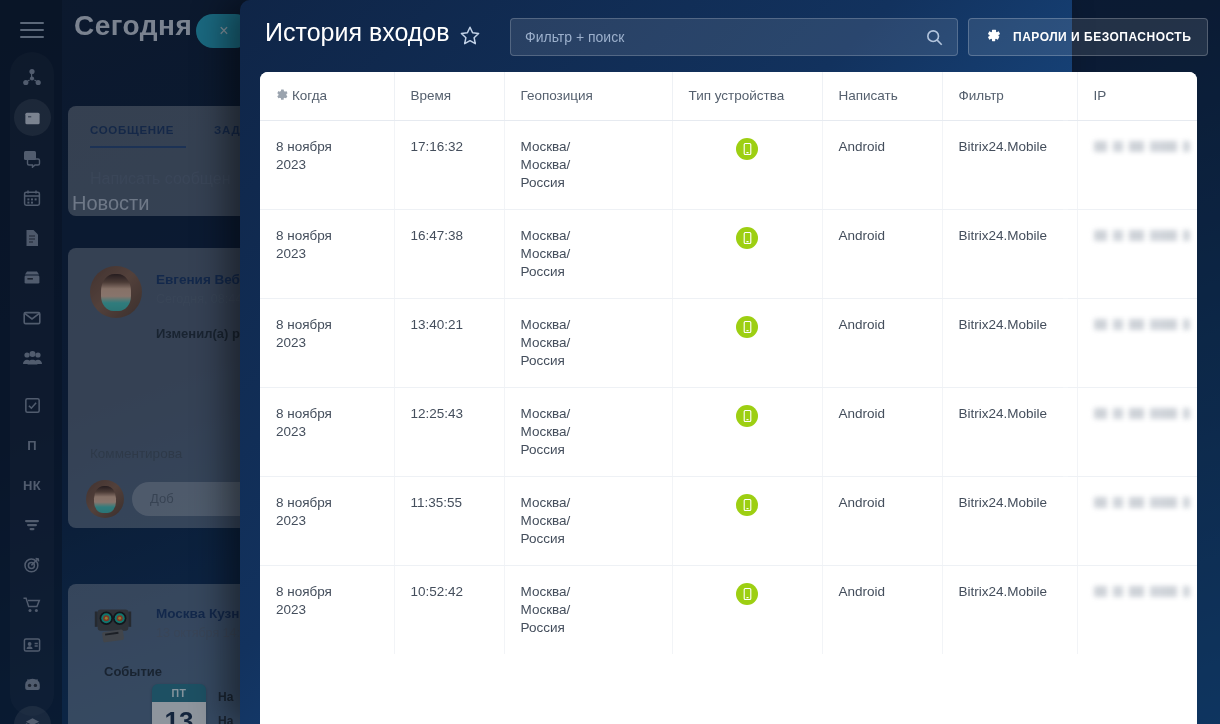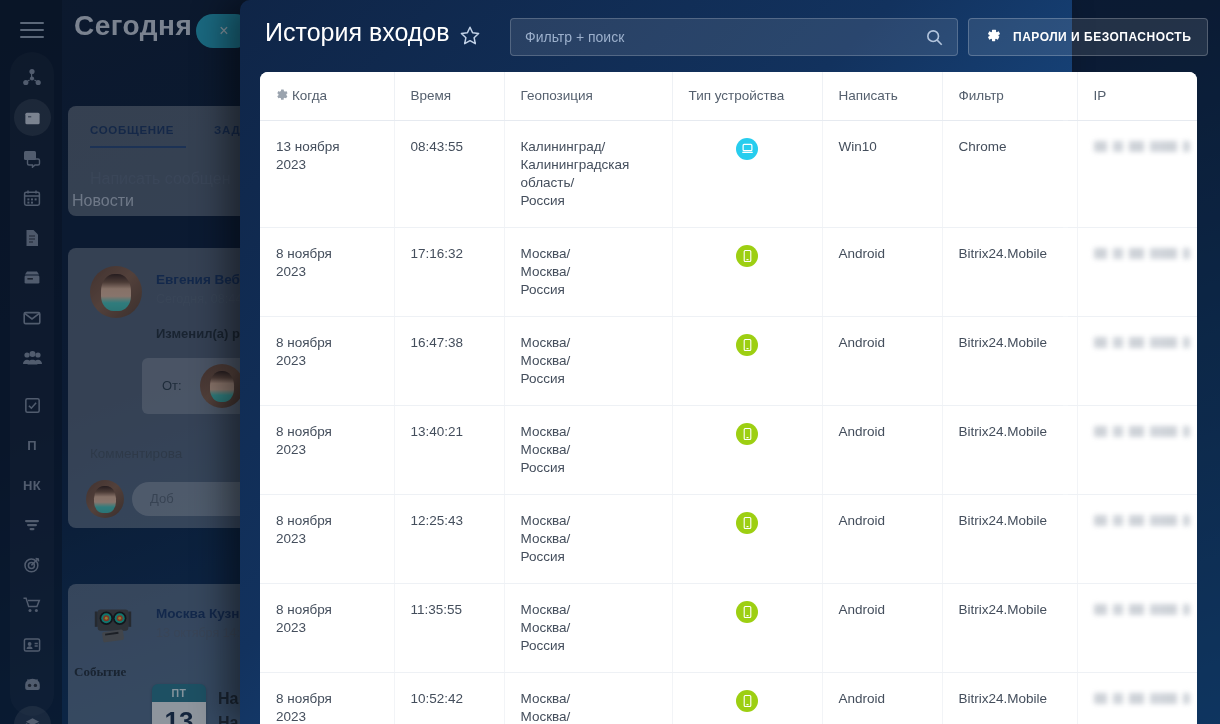--- a/index.html
+++ b/index.html
@@ -80,21 +80,21 @@
     background: #2b4a7d;
   }
   .composer-ph {
     position: absolute; left: 22px; top: 64px;
     font-size: 16px; color: #5f6d82;
     white-space: nowrap;
   }
 
   .news-heading {
     position: absolute; left: 72px; top: 192px;
-    font-size: 16px; color: #b9c3d3; font-weight: normal;
+    font-size: 20px; color: #b9c3d3; font-weight: normal;
   }
 
   
   .post {
     position: absolute; background: rgba(255,255,255,0.30); border-radius: 8px;
   }
   .post1 { left: 68px; top: 248px; width: 230px; height: 280px; }
   .post2 { left: 68px; top: 584px; width: 230px; height: 200px; }
   .avatar {
     position: absolute; border-radius: 50%; overflow: hidden;
@@ -135,21 +135,21 @@
   .robot { position: absolute; left: 90px; top: 600px; width: 46px; height: 46px; }
   .cal-widget {
     position: absolute; left: 152px; top: 684px; width: 54px; height: 56px;
     border-radius: 6px; background: #2d7e95; overflow: hidden;
     box-shadow: 0 1px 3px rgba(0,0,0,.25);
   }
   .cal-top { height: 18px; color: #dff2f6; font-size: 10.5px; font-weight: bold;
              display: flex; align-items: center; justify-content: center; letter-spacing: .5px; }
   .cal-day { height: 38px; background: #f0f4f8; color: #1d3352; font-size: 26px; font-weight: bold;
              display: flex; align-items: center; justify-content: center; }
-  .ev-line { position: absolute; font-size: 16px; font-weight: bold; color: #27323f; white-space: nowrap; }
+  .ev-line { position: absolute; font-size: 12px; font-weight: bold; color: #27323f; white-space: nowrap; }
 
   
   .slider {
     position: absolute; left: 240px; top: 0; width: 832px; height: 724px;
     background: linear-gradient(135deg, #0f2547 0%, #12325e 42%, #1a5190 78%, #1d5fa6 100%);
     border-top-left-radius: 10px;
     box-shadow: -14px 0 34px rgba(0,0,0,0.45);
   }
   .slider-head { position: absolute; left: 0; top: 0; width: 980px; height: 72px; }
   .panel-title {
@@ -267,38 +267,32 @@
     <div class="news-heading">Новости</div>
 
     <div class="post post1">
       <div class="avatar" style="left:22px; top:18px; width:52px; height:52px;">
         <div class="av-face"></div>
       </div>
       <div class="post-author" style="left:88px; top:24px; width:136px;">Евгения Вебе</div>
       <div class="post-time" style="left:88px; top:44px;text-align:center;">Сегодня, 08:44</div>
       <div class="post-line" style="left:88px; top:78px;">Изменил(а) ра</div>
     </div>
-    <div class="post-sub">
-      <div class="post-sub-label">От:</div>
-      <div class="avatar" style="left:58px; top:6px; width:44px; height:44px;">
-        <div class="av-face"></div>
-      </div>
-    </div>
     <div class="comment-label">Комментирова</div>
     <div class="avatar" style="left:86px; top:480px; width:38px; height:38px;">
       <div class="av-face"></div>
     </div>
     <div class="comment-box">
       <span>Доб</span>
     </div>
 
     <div class="post post2">
       <div class="post-author" style="left:88px; top:22px; width:136px;">Москва Кузне</div>
       <div class="post-time" style="left:88px; top:42px;">13 октября 14:3</div>
-      <div class="post-line" style="left:6px; top:80px;font-family:Liberation Serif, serif;">Событие</div>
+      <div class="post-line" style="left:36px; top:80px;">Событие</div>
     </div>
     <svg class="robot" viewBox="0 0 48 48">
       <rect x="8" y="10" width="32" height="22" rx="3" fill="#4a4a4a"></rect>
       <circle cx="17" cy="19" r="7" fill="#1a1a1a"></circle>
         <circle cx="17" cy="19" r="5.2" fill="#18c0a8"></circle>
       <circle cx="17" cy="19" r="3.2" fill="#d94f2a"></circle>
         <circle cx="17" cy="19" r="1.5" fill="#f2d23a"></circle>
       <circle cx="31" cy="19" r="7" fill="#1a1a1a"></circle>
         <circle cx="31" cy="19" r="5.2" fill="#18c0a8"></circle>
       <circle cx="31" cy="19" r="3.2" fill="#d94f2a"></circle>
@@ -511,34 +505,20 @@
               <span>Тип устройства</span></th>
             <th>
               <span>Написать</span></th>
             <th>
               <span>Фильтр</span></th>
             <th>
               <span>IP</span></th>
           </tr>
         </thead>
         <tbody id="tbody">
-            <tr>
-              <td class="c-when">13 ноября<br>2023</td>
-              <td class="c-time">08:43:55</td>
-              <td class="c-geo">Калининград/<br>Калининградская область/<br>Россия</td>
-              <td class="c-dev"><span class="dev-ico dev-desktop">
-                  <svg width="13" height="13" viewBox="0 0 16 16" fill="none" stroke="#ffffff" stroke-width="1.5">
-                    <rect x="2.6" y="3" width="10.8" height="7.6" rx="1.2"></rect>
-                    <path d="M1.6 12.8h12.8"></path>
-                  </svg>
-                </span></td>
-              <td class="c-plat">Win10</td>
-              <td class="c-brow">Chrome</td>
-              <td class="c-ip"><span class="ip-blur"></span></td>
-            </tr>
             <tr>
               <td class="c-when">8 ноября<br>2023</td>
               <td class="c-time">17:16:32</td>
               <td class="c-geo">Москва/<br>Москва/<br>Россия</td>
               <td class="c-dev"><span class="dev-ico dev-mobile">
                   <svg width="9" height="14" viewBox="0 0 12 18" fill="none" stroke="#ffffff" stroke-width="1.5">
                     <rect x="1.6" y="1.6" width="8.8" height="14.8" rx="1.4"></rect>
                     <path d="M4.6 13.8h2.8"></path>
                   </svg>
                 </span></td>

